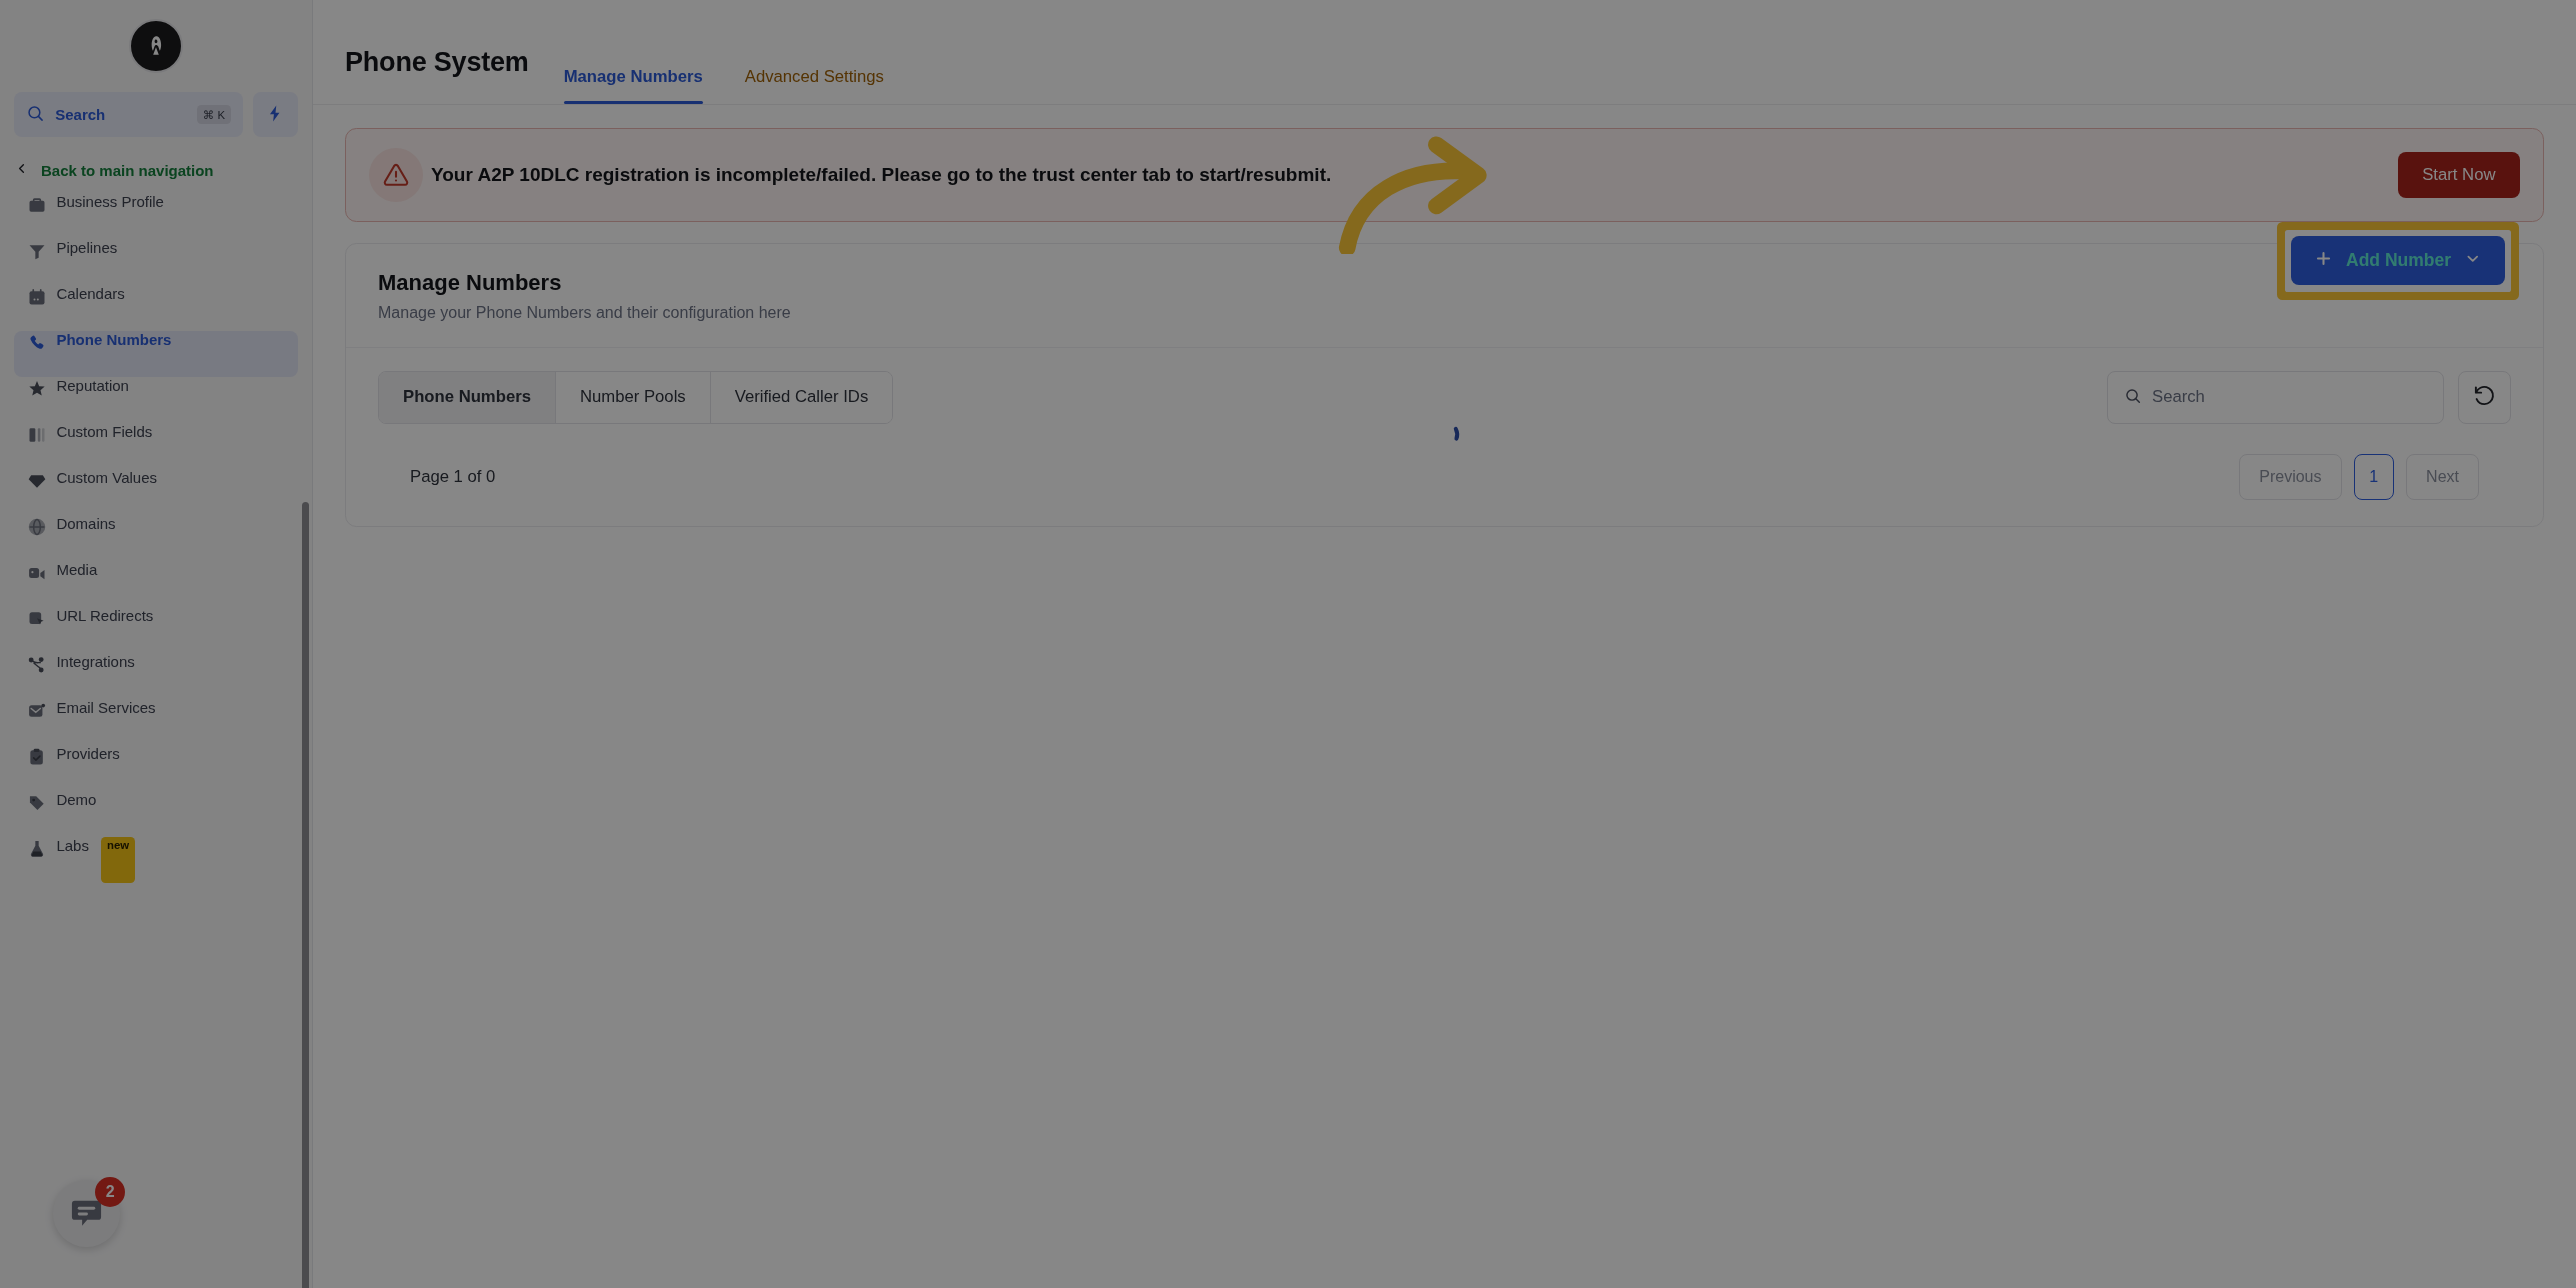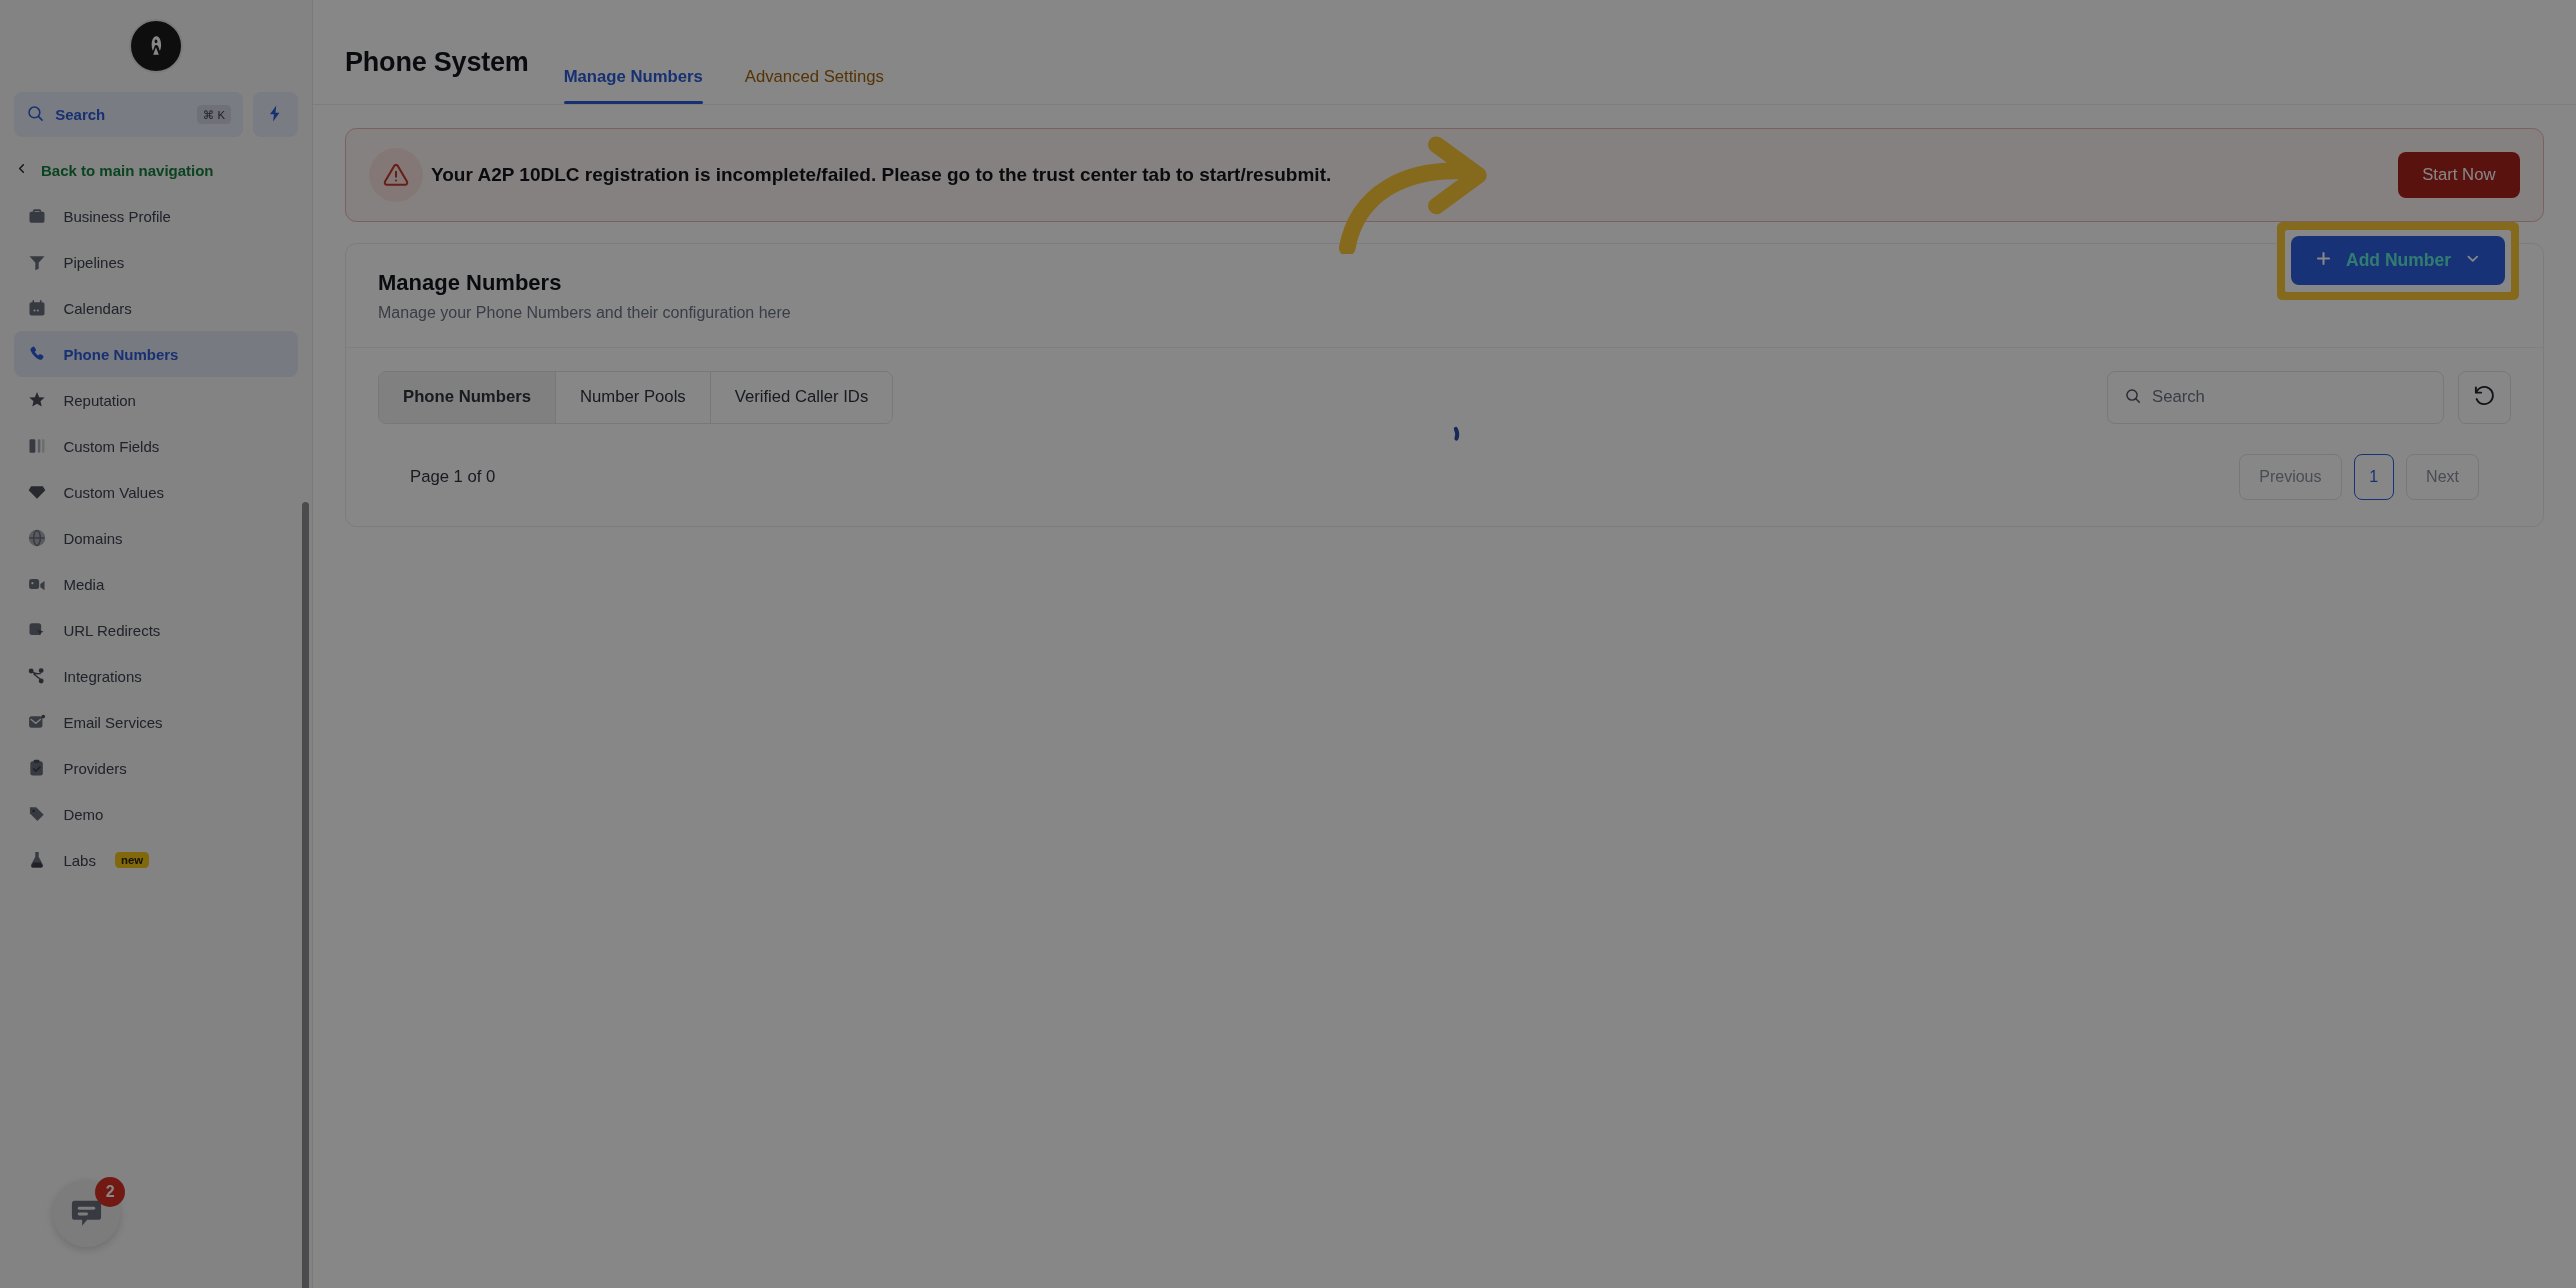--- a/index.html
+++ b/index.html
@@ -60,21 +60,21 @@
     display:flex; align-items:center; justify-content:center;
   }
 
   .back-nav {
     display:flex; align-items:center; gap:12px;
     margin:24px 0 12px 14px; color:#15803d; font-size:15px; font-weight:700;
   }
 
   .nav-list { margin-top:14px; padding:0 14px; position:relative; }
   .nav-item {
-    display:flex; align-items:center; gap:15px;
+    display:flex; gap:8px;
     height:46px; padding:0 11.4px; border-radius:8px;
     color:#3e4250; font-size:15px; font-weight:400;
   }
   .nav-item.active { background:#e3e6f5; color:#2d5bd7; font-weight:600; }
   .nav-ico { width:23px; height:23px; flex:none; display:flex; align-items:center; justify-content:center; }
   .badge-new {
     background:#f5c518; color:#2a2100; font-size:11.4px; font-weight:700;
     border-radius:4.4px; padding:1.8px 6.1px; margin-left:4px;
   }
   .sb-scroll {

